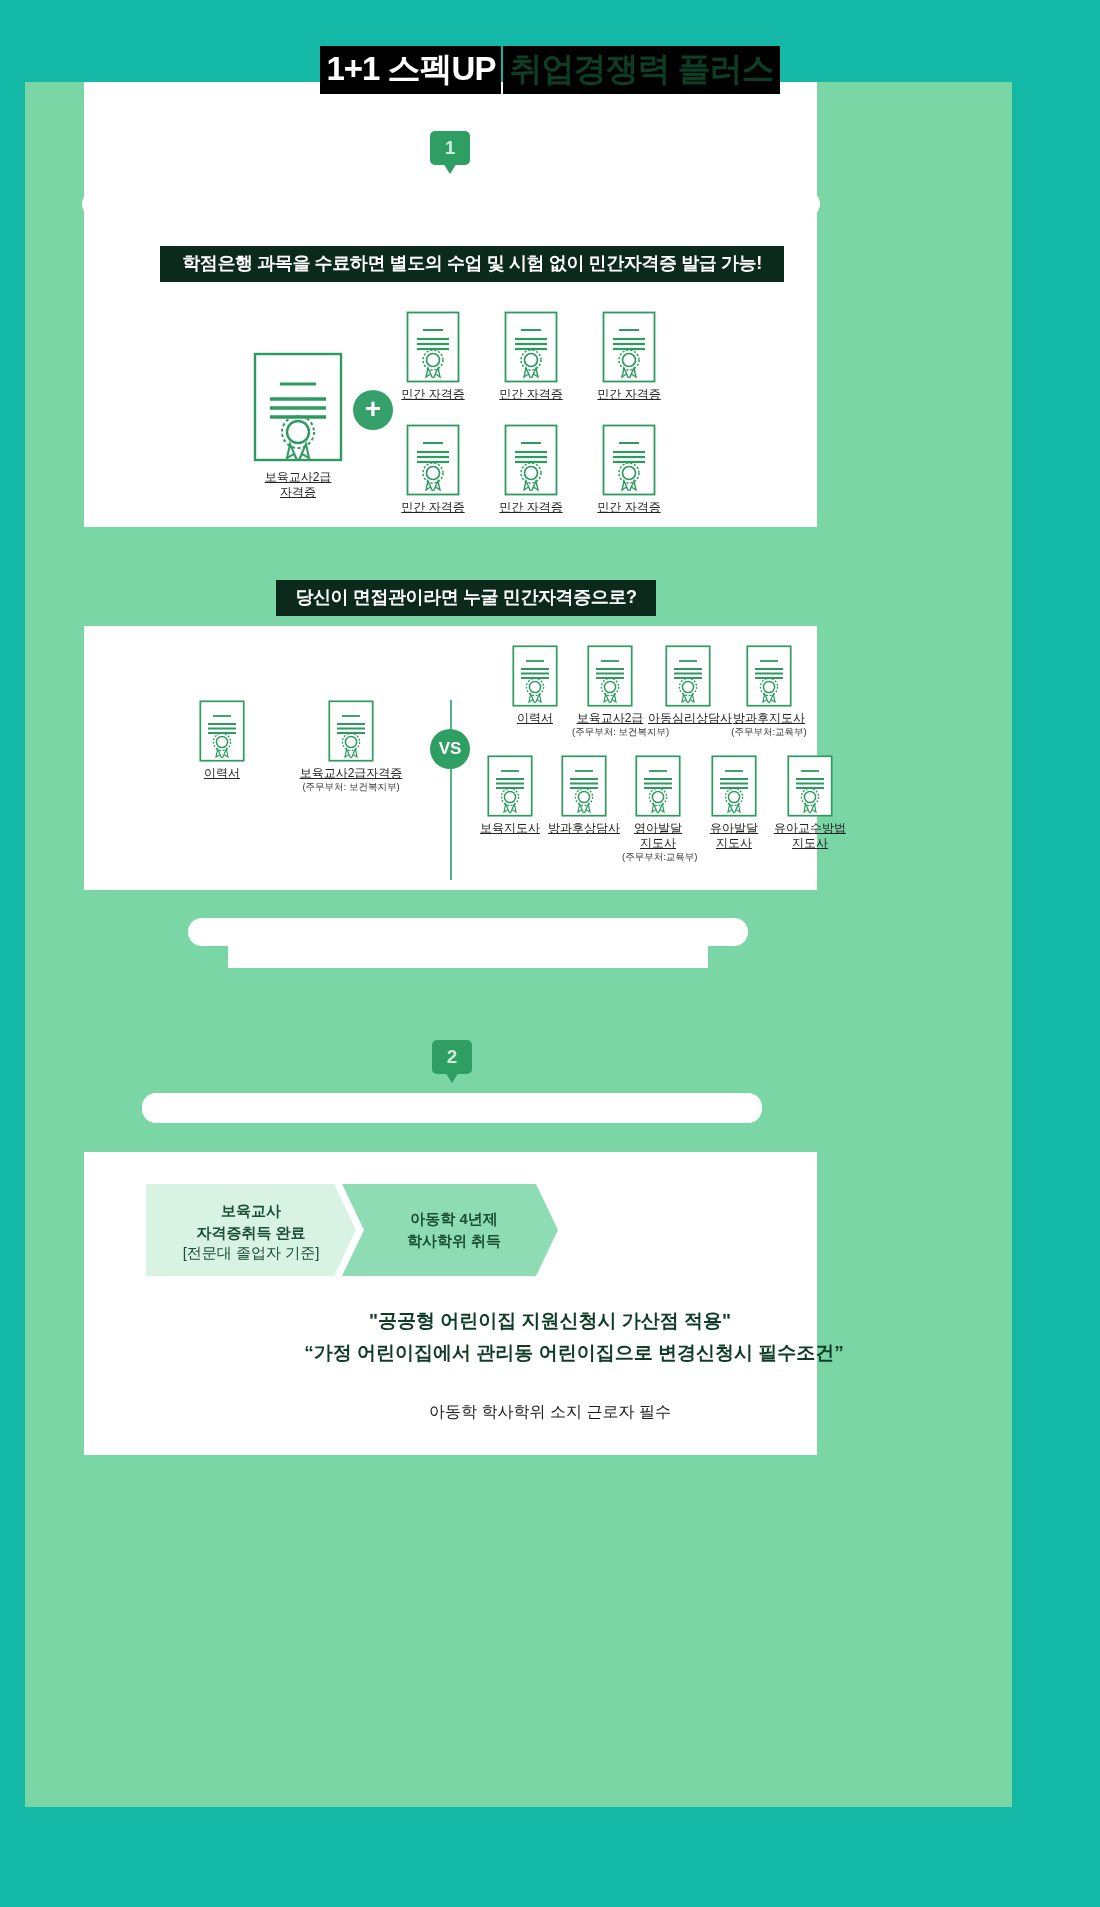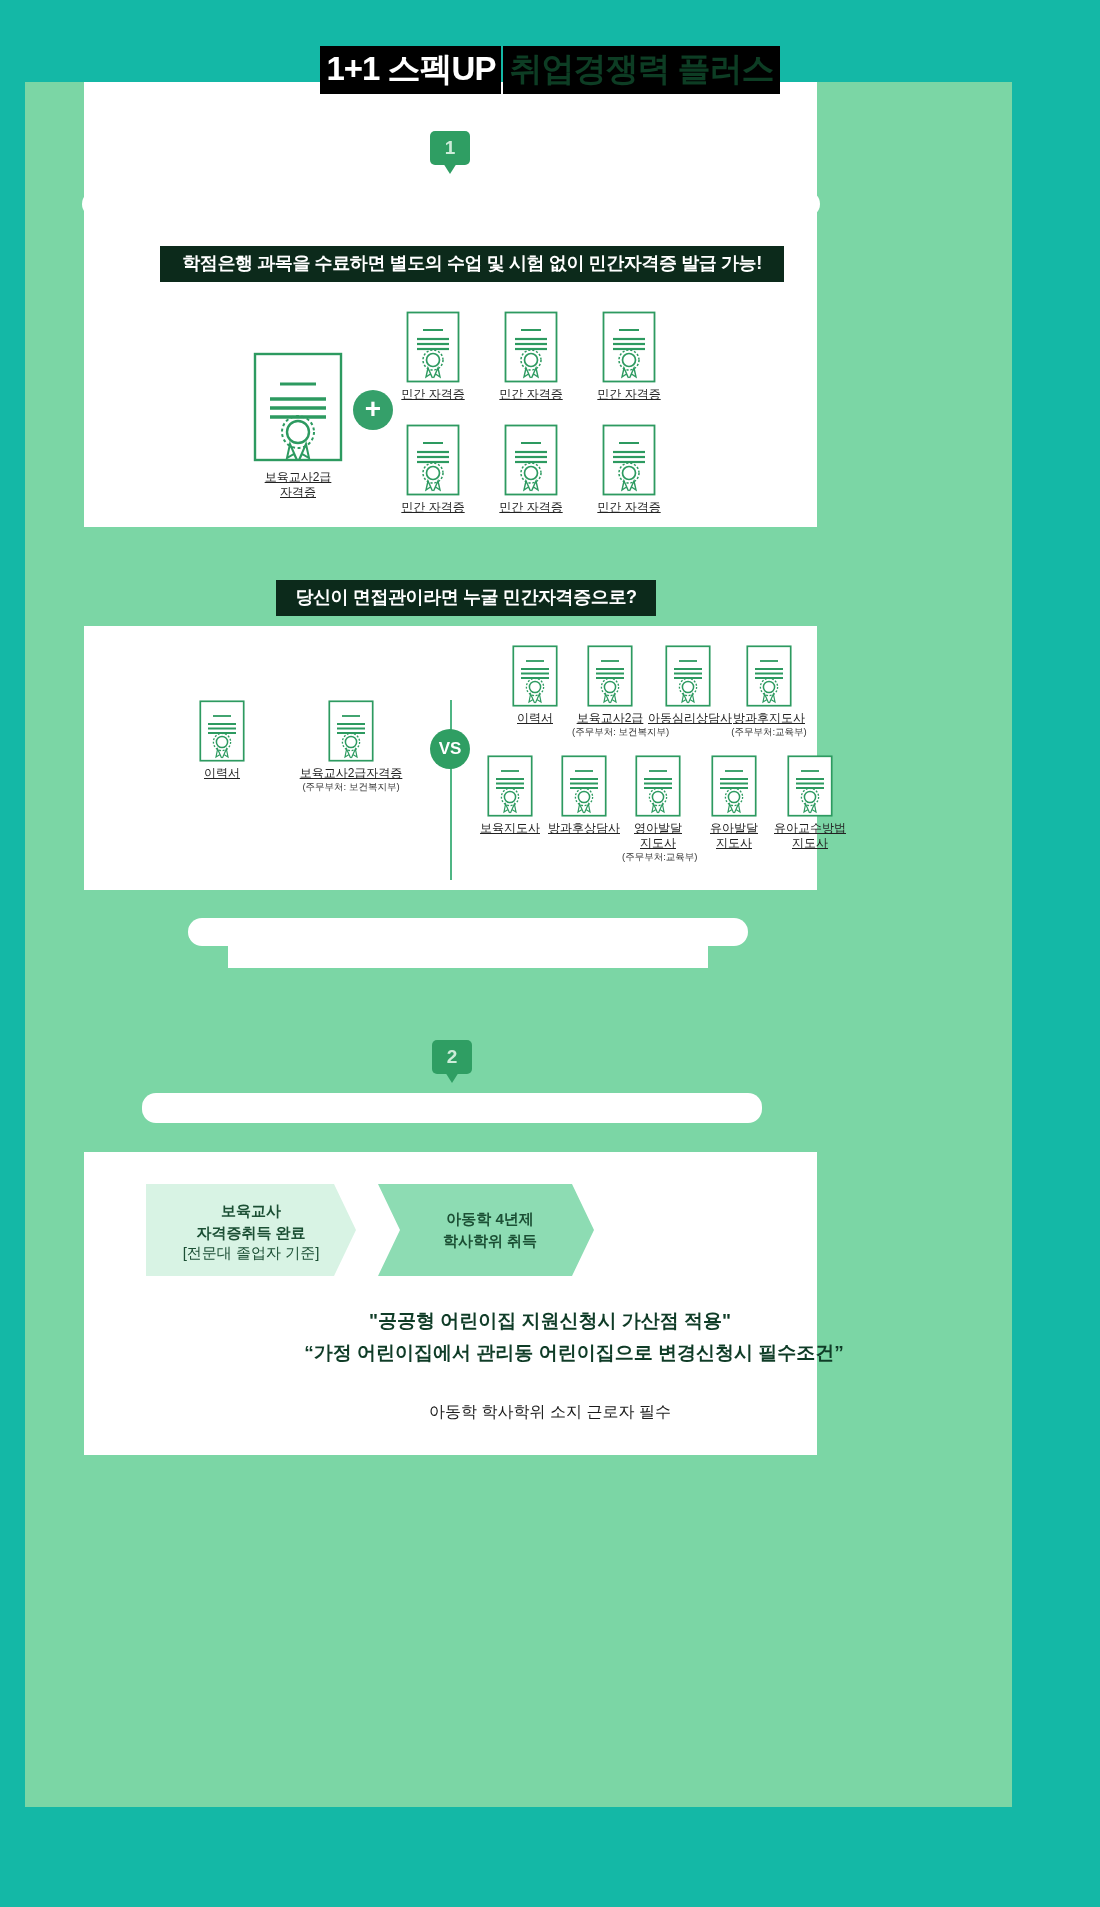--- a/index.html
+++ b/index.html
@@ -145,21 +145,21 @@
     z-index: 3;
   }
   .vs-divider {
     position: absolute;
     width: 2px;
     background: #4fb584;
     z-index: 2;
   }
 
   
-  .flow { position: absolute; display: flex; gap: 36px; }
+  .flow { position: absolute; display: flex; }
   .chev {
     position: relative;
     height: 92px;
     display: flex;
     flex-direction: column;
     align-items: center;
     justify-content: center;
     text-align: center;
     color: #1b4f34;
     font-size: 15px;

